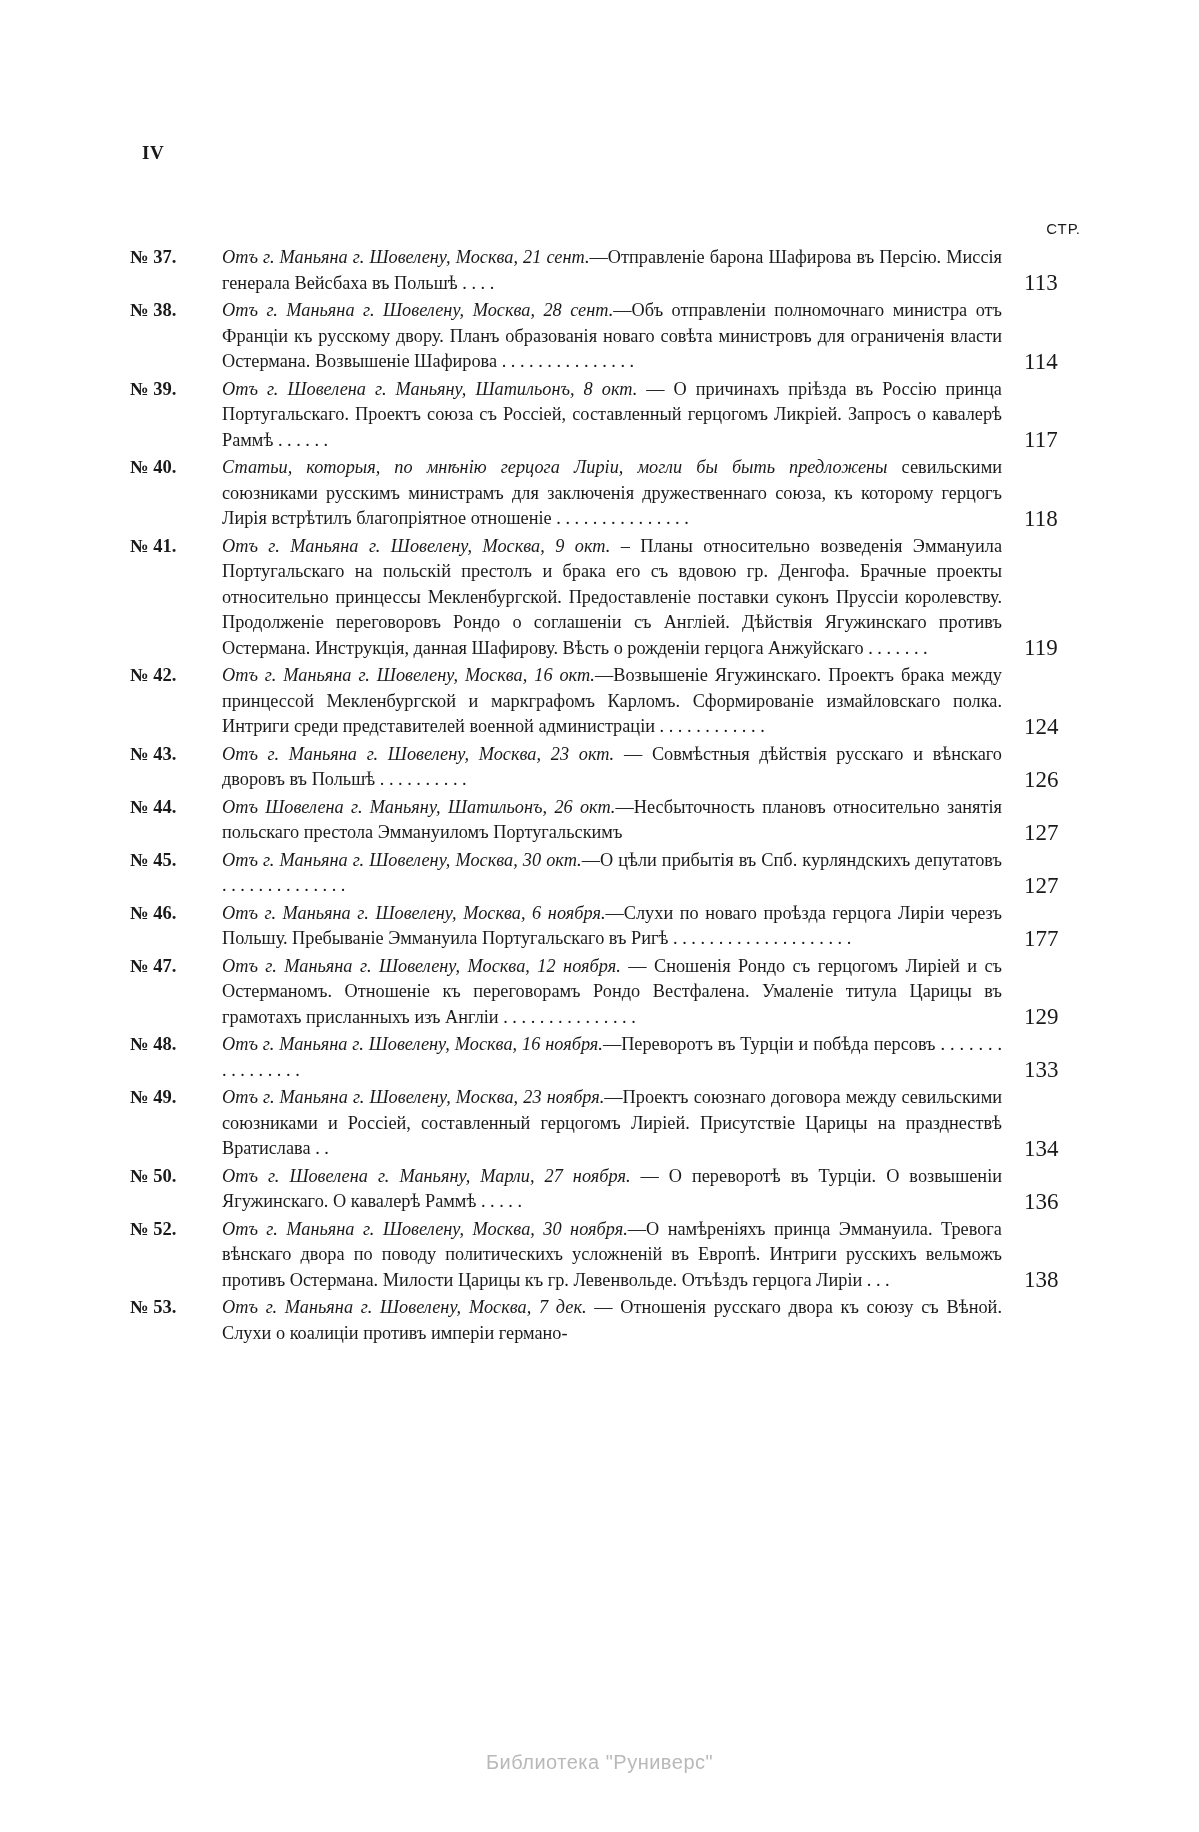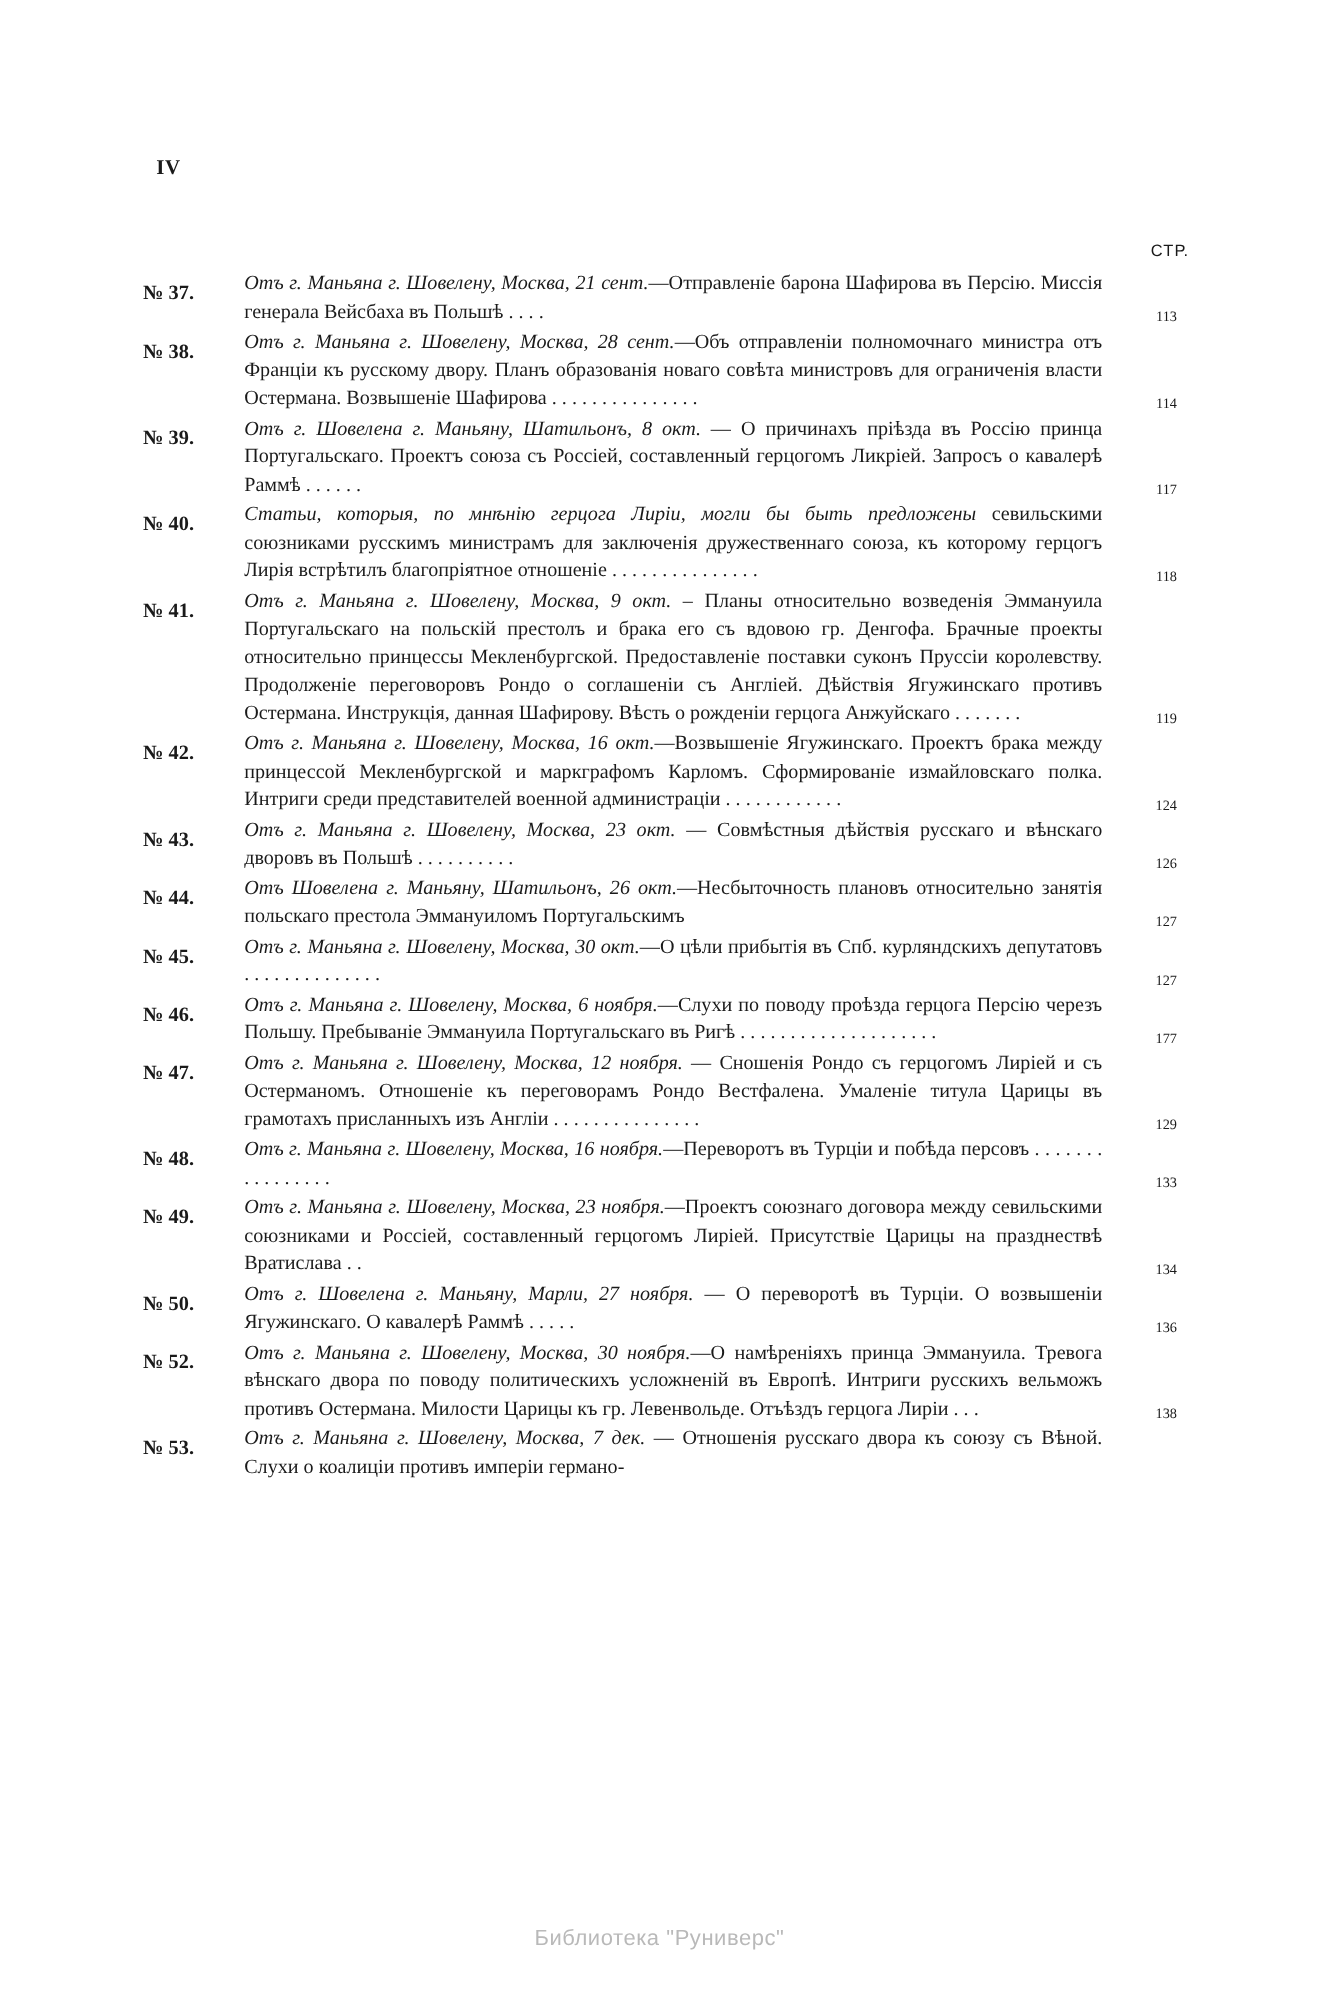--- a/index.html
+++ b/index.html
@@ -68,33 +68,32 @@
     hyphens: none;
   }
   .txt i {
     font-style: italic;
   }
   .page-no {
     position: absolute;
     right: 0;
     bottom: 0;
     font-family: "Liberation Serif", serif;
-    font-size: 13px;
+    font-size: 23px;
     width: 46px;
-    text-align: right;
   }
   
   .e-wrap {
     position: relative;
     padding-left: 92px;
   }
   .e-num {
     position: absolute;
     left: 0;
-    top: 10px;
+    top: 0;
     width: 86px;
   }
   .watermark {
     position: absolute;
     left: 0;
     right: 0;
     bottom: 58px;
     text-align: center;
     color: #b9b9b9;
     font-family: "Liberation Sans", sans-serif;
@@ -161,21 +160,21 @@
         </div>
       </div>
       <div class="entry">
         <div class="body">
           <div class="e-wrap txt"><span class="e-num num">№ 45.</span><i>Отъ г. Маньяна г. Шовелену, Москва, 30 окт.</i><span>—О цѣли прибытія въ Спб. курляндскихъ депутатовъ . . . . . . . . . . . . . .</span></div>
           <span class="page-no">127</span>
         </div>
       </div>
       <div class="entry">
         <div class="body">
-          <div class="e-wrap txt"><span class="e-num num">№ 46.</span><i>Отъ г. Маньяна г. Шовелену, Москва, 6 ноября.</i><span>—Слухи по поводу проѣзда герцога Персію черезъ Польшу. Пребываніе Эммануила Португальскаго въ Ригѣ . . . . . . . . . . . . . . . . . . . .</span></div>
+          <div class="e-wrap txt"><span class="e-num num">№ 46.</span><i>Отъ г. Маньяна г. Шовелену, Москва, 6 ноября.</i><span>—Слухи по новаго проѣзда герцога Лиріи черезъ Польшу. Пребываніе Эммануила Португальскаго въ Ригѣ . . . . . . . . . . . . . . . . . . . .</span></div>
           <span class="page-no">177</span>
         </div>
       </div>
       <div class="entry">
         <div class="body">
           <div class="e-wrap txt"><span class="e-num num">№ 47.</span><i>Отъ г. Маньяна г. Шовелену, Москва, 12 ноября.</i><span> — Сношенія Рондо съ герцогомъ Лиріей и съ Остерманомъ. Отношеніе къ переговорамъ Рондо Вестфалена. Умаленіе титула Царицы въ грамотахъ присланныхъ изъ Англіи . . . . . . . . . . . . . . .</span></div>
           <span class="page-no">129</span>
         </div>
       </div>
       <div class="entry">

